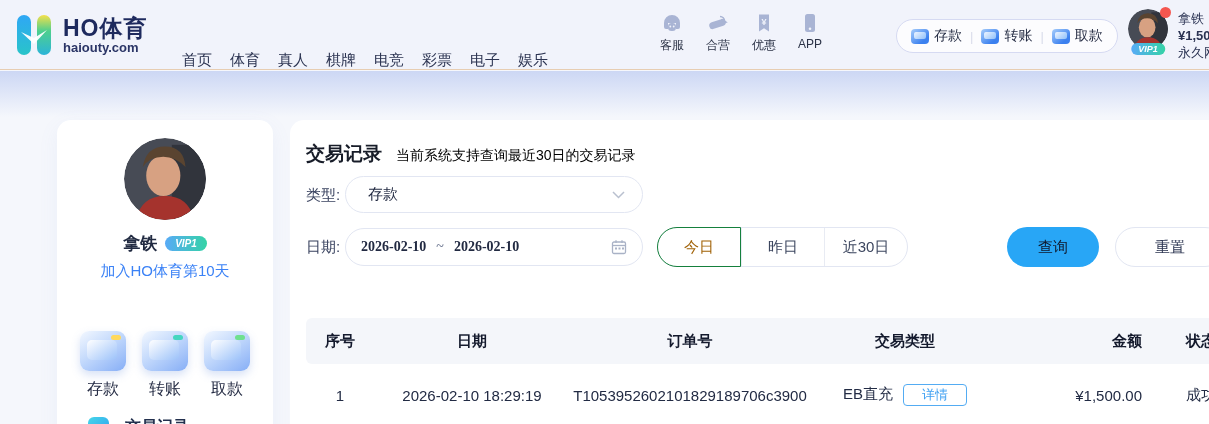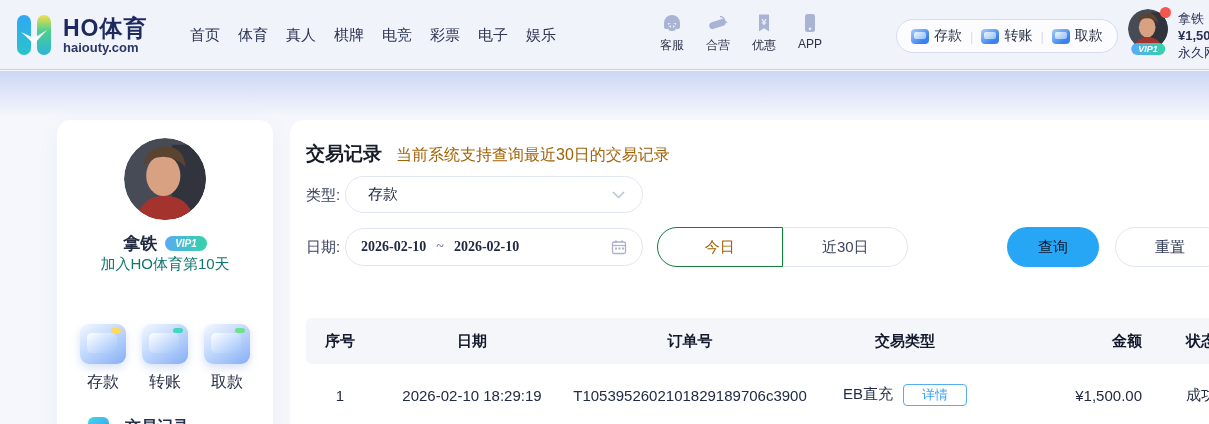--- a/index.html
+++ b/index.html
@@ -7,21 +7,21 @@
   .viewport { position: relative; width: 1209px; height: 424px; overflow: hidden; background: #f5f7fc; }
 
   
   .topbar { position: absolute; left:0; top:0; width:100%; height:70px; background:#f1f3fb; border-bottom:1px solid #e7cdb2; z-index:5; }
   .hero-grad { position:absolute; left:0; top:71px; width:100%; height:46px; background:linear-gradient(180deg,#ccd7f4 0%, rgba(245,247,252,0) 100%); }
 
   .logo { position:absolute; left:14px; top:13px; display:flex; align-items:center; gap:9px; }
   .logo-txt-main { font-size:23px; font-weight:bold; color:#1e2a5e; letter-spacing:1px; line-height:24px; }
   .logo-txt-sub { font-size:13px; font-weight:bold; color:#2b3566; line-height:15px; }
 
-  .main-nav { position:absolute; left:190px; top:0; height:70px; display:flex; align-items:center; gap:18px; }
+  .main-nav { position:absolute; left:182px; top:0; height:70px; display:flex; align-items:flex-end; gap:18px; }
   .nav-item { font-size:15px; font-weight:500; color:#2c3452; width:30px; text-align:center; cursor:pointer; white-space:nowrap; }
 
   .utility { position:absolute; left:655px; top:12px; display:flex; gap:12px; }
   .util-item { width:34px; display:flex; flex-direction:column; align-items:center; cursor:pointer; }
   .util-item svg { display:block; }
   .util-label { font-size:12px; color:#2b3246; margin-top:3px; white-space:nowrap; }
 
   .wallet-pill { position:absolute; left:896px; top:19px; height:34px; display:flex; align-items:center; padding:0 14px; border:1px solid #d6daf2; border-radius:17px; background:rgba(255,255,255,.75); }
   .pill-item { display:flex; align-items:center; gap:5px; cursor:pointer; }
   .pill-label { font-size:14px; font-weight:500; color:#272e45; white-space:nowrap; }
@@ -38,38 +38,38 @@
   .user-lines div { font-size:13px; line-height:17px; color:#2b3353; white-space:nowrap; }
   .user-balance { font-weight:bold; }
 
   
   .sidebar-card { position:absolute; left:57px; top:120px; width:216px; height:360px; background:#fff; border-radius:14px; box-shadow:0 6px 20px rgba(120,140,200,.08); display:flex; flex-direction:column; align-items:center; }
   .big-avatar { margin-top:18px; width:82px; height:82px; }
   .big-avatar svg { border-radius:50%; display:block; }
   .name-row { margin-top:12px; display:flex; align-items:center; gap:8px; }
   .side-name { font-size:17px; font-weight:bold; color:#222b42; }
   .vip-badge2 { padding:2px 10px; font-size:10px; font-style:italic; font-weight:bold; color:#fff; border-radius:9px; background:linear-gradient(90deg,#58aaf7,#35d3a6); }
-  .joined { margin-top:0; font-size:15px; color:#0f766e; }
+  .joined { margin-top:7px; font-size:15px; color:#3b82f6; }
   .side-actions { margin-top:50px; display:flex; gap:6px; }
   .side-action { width:56px; display:flex; flex-direction:column; align-items:center; cursor:pointer; }
   .cube { width:46px; height:40px; border-radius:9px; background:linear-gradient(145deg,#f3f8ff 0%,#c3d9fc 45%,#86aef6 100%); position:relative; box-shadow:0 4px 8px rgba(100,140,220,.25); }
   .cube::after { content:""; position:absolute; left:7px; top:9px; width:30px; height:20px; border-radius:5px; background:linear-gradient(145deg,#ffffff,#9cc2fa); }
   .cube::before { content:""; position:absolute; right:5px; top:4px; width:10px; height:5px; border-radius:3px; background:#ffd95e; z-index:1; }
   .cube.c2::before { background:#45d6c0; }
   .cube.c3::before { background:#6fe08f; }
   .side-action-label { margin-top:8px; font-size:16px; color:#262d45; }
   .partial-item { position:absolute; left:31px; top:297px; display:flex; align-items:center; gap:16px; }
   .partial-ico { width:21px; height:21px; border-radius:6px; background:linear-gradient(135deg,#45d6e8,#2f9ef2); flex:none; }
   .partial-label { font-size:16px; font-weight:bold; color:#23304e; white-space:nowrap; }
 
   
   .main-card { position:absolute; left:290px; top:120px; width:960px; height:400px; background:#fff; border-radius:14px; }
   .title-row { position:absolute; left:16px; top:21px; display:flex; align-items:baseline; gap:14px; }
   .page-title { font-size:19px; font-weight:bold; color:#171c28; }
-  .page-subtitle { font-size:16px; color:#a16207; }
+  .page-subtitle { font-size:14px; color:#000000; }
 
   .field-label { position:absolute; left:16px; font-size:15px; color:#39425f; }
   .lbl-type { top:66px; }
   .lbl-date { top:118px; }
 
   .select-box { position:absolute; left:55px; top:56px; width:298px; height:37px; border:1px solid #e2e6f2; border-radius:19px; background:#fff; display:flex; align-items:center; cursor:pointer; }
   .select-value { padding-left:22px; font-size:15px; color:#202840; }
   .select-chevron { margin-left:auto; margin-right:17px; display:flex; }
 
   .date-box { position:absolute; left:55px; top:108px; width:298px; height:38px; border:1px solid #e2e6f2; border-radius:19px; background:#fff; display:flex; align-items:center; padding:0 15px; cursor:pointer;font-family:Liberation Serif, serif; }
@@ -283,20 +283,21 @@
         <line x1="5" y1="1.2" x2="5" y2="4" stroke="#a9b2c6" stroke-width="1.3"></line>
         <line x1="11" y1="1.2" x2="11" y2="4" stroke="#a9b2c6" stroke-width="1.3"></line>
         <rect x="4" y="8.5" width="2" height="2" fill="#a9b2c6"></rect>
           <rect x="7.5" y="8.5" width="2" height="2" fill="#a9b2c6"></rect>
           <rect x="11" y="8.5" width="2" height="2" fill="#a9b2c6"></rect>
       </svg>
     </div>
 
     <div class="quick-group">
       <div class="quick-seg active">今日</div>
+      <div class="quick-seg">昨日</div>
       <div class="quick-seg">近30日</div>
     </div>
 
     <button class="btn-search">查询</button>
     <button class="btn-reset">重置</button>
 
     <table class="tx-table">
       <colgroup>
         <col style="width:68px">
           <col style="width:196px">

